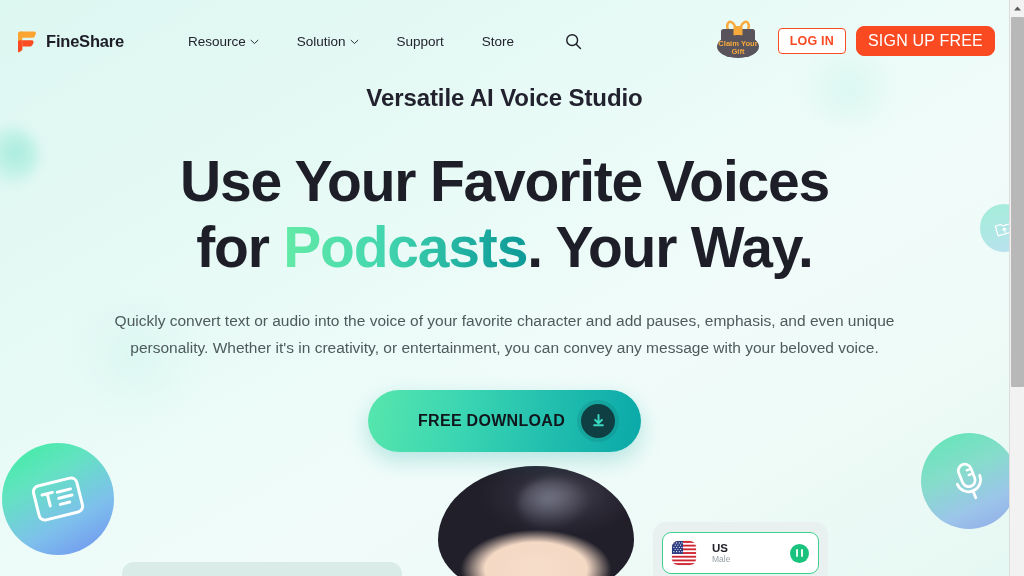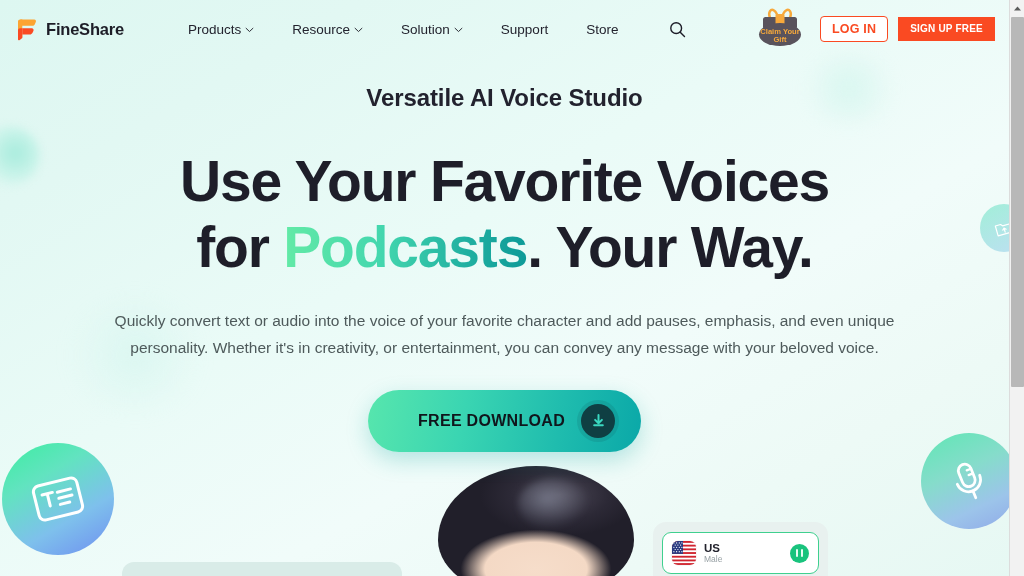--- a/index.html
+++ b/index.html
@@ -39,21 +39,21 @@
   }
   #blob-mid-left {
     left: 60px; top: 300px;
     width: 150px; height: 110px;
     background: radial-gradient(circle, rgba(206,244,236,.5) 0%, rgba(235,252,248,0) 70%);
     filter: blur(10px);
   }
 
   
   #header {
-    position: absolute; left: 0; top: 4px;
+    position: absolute; left: 0; top: 16px;
     width: 1009px; height: 50px;
     display: flex; align-items: center;
     padding: 0 14px 0 16px;
     z-index: 30;
   }
   #logo-group {
     display: flex; align-items: center; gap: 8px;
     cursor: pointer;
   }
   #logo-mark { width: 22px; height: 24px; display: block; }
@@ -88,23 +88,23 @@
   }
   #gift-badge svg { display: block; }
 
   #login-btn {
     font-size: 12.5px; font-weight: bold; letter-spacing: .2px;
     color: #fa4a22; background: #fff;
     border: 1.5px solid #fa4a22; border-radius: 4px;
     padding: 6px 11px; cursor: pointer; line-height: 1;
   }
   #signup-btn {
-    font-size: 10px; font-weight: bold; letter-spacing: .2px;
+    font-size: 16px; font-weight: normal; letter-spacing: .2px;
     color: #fff; background: #fa4a22;
-    border: 1.5px solid #fa4a22; border-radius: 0;
+    border: 1.5px solid #fa4a22; border-radius: 8px;
     padding: 6px 11px; cursor: pointer; line-height: 1;
   }
 
   
   #hero {
     position: absolute; left: 0; top: 84px;
     width: 1009px;
     display: flex; flex-direction: column; align-items: center;
     z-index: 20;
   }
@@ -211,21 +211,21 @@
     padding: 10px 9px 0 9px;
     z-index: 19;
   }
   #voice-card {
     width: 157px; height: 42px;
     background: #ffffff;
     border: 1.3px solid #3fd08f;
     border-radius: 9px;
     display: flex; align-items: center;
     padding: 0 9px;
-    gap: 8px;
+    gap: 16px;
   }
   #flag {
     width: 24px; height: 24px; border-radius: 6px;
     overflow: hidden; flex: 0 0 auto;
     box-shadow: 0 0 0 .5px rgba(0,0,0,.07);
   }
   #voice-meta { display: flex; flex-direction: column; gap: 1px; flex: 1 1 auto; }
   #voice-name { font-size: 11.5px; font-weight: bold; color: #22222c; line-height: 1.1; }
   #voice-gender { font-size: 8.5px; color: #97a0a4; line-height: 1.1; }
   #voice-play {
@@ -270,26 +270,20 @@
       <svg id="logo-mark" viewBox="0 0 22 24">
         <path d="M4 2.5h14.2c1.4 0 2.2 1.4 1.6 2.6l-1.1 2.3c-.4.9-1.3 1.4-2.3 1.4H4.3V2.5z" fill="#fca432"></path>
         <path d="M4 2.5c-1.1 0-2 .9-2 2v17.1c0 .9 1 1.4 1.7.8l2.6-2.2V2.5H4z" fill="#fca432"></path>
         <path d="M6.3 11.3h9.5c1.4 0 2.3 1.5 1.6 2.7l-1 1.9c-.5.9-1.4 1.5-2.4 1.5H6.3v-6.1z" fill="#fa4a22"></path>
         <path d="M6.3 11.3v9.6l-2.6 2.2c-.7.6-1.7.1-1.7-.8V13.3c0-1.1.9-2 2-2h2.3z" fill="#fa4a22"></path>
       </svg>
       <span id="logo-text">FineShare</span>
     </div>
 
     <nav id="nav">
-      <div class="nav-item">
-        <span>Products</span>
-        <svg class="caret" viewBox="0 0 10 7">
-          <path d="M1 1.5L5 5.3 9 1.5" fill="none" stroke="#23232e" stroke-width="1.1" stroke-linecap="round" stroke-linejoin="round"></path>
-        </svg>
-      </div>
       <div class="nav-item">
         <span>Resource</span>
         <svg class="caret" viewBox="0 0 10 7">
           <path d="M1 1.5L5 5.3 9 1.5" fill="none" stroke="#23232e" stroke-width="1.1" stroke-linecap="round" stroke-linejoin="round"></path>
         </svg>
       </div>
       <div class="nav-item">
         <span>Solution</span>
         <svg class="caret" viewBox="0 0 10 7">
           <path d="M1 1.5L5 5.3 9 1.5" fill="none" stroke="#23232e" stroke-width="1.1" stroke-linecap="round" stroke-linejoin="round"></path>

